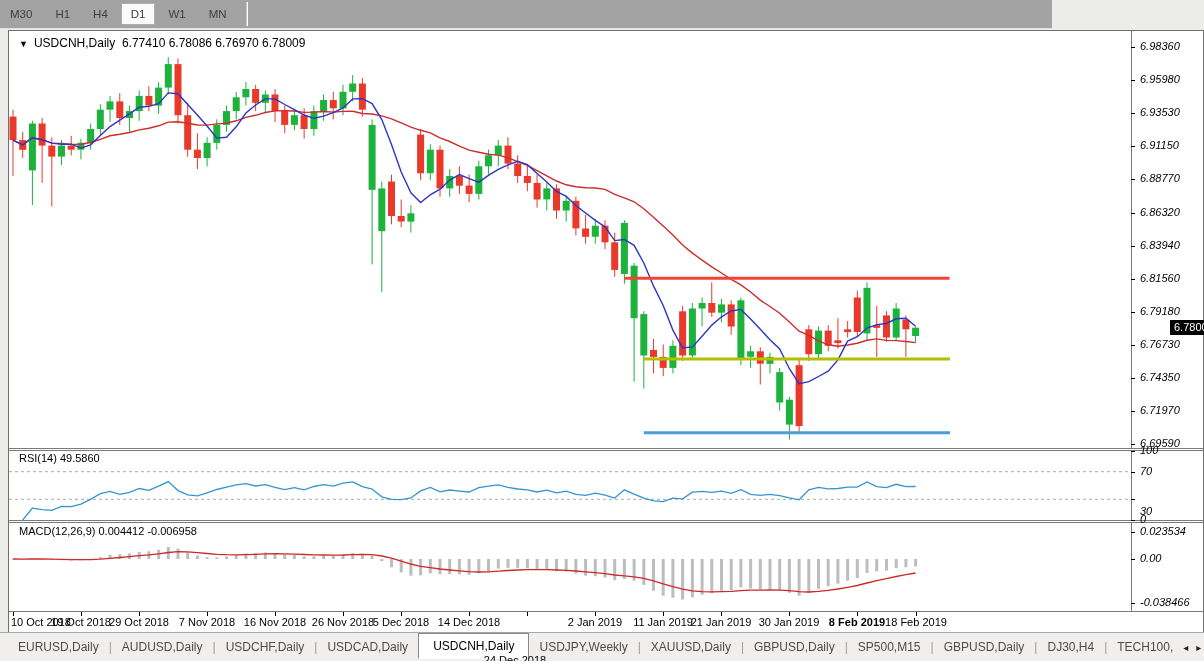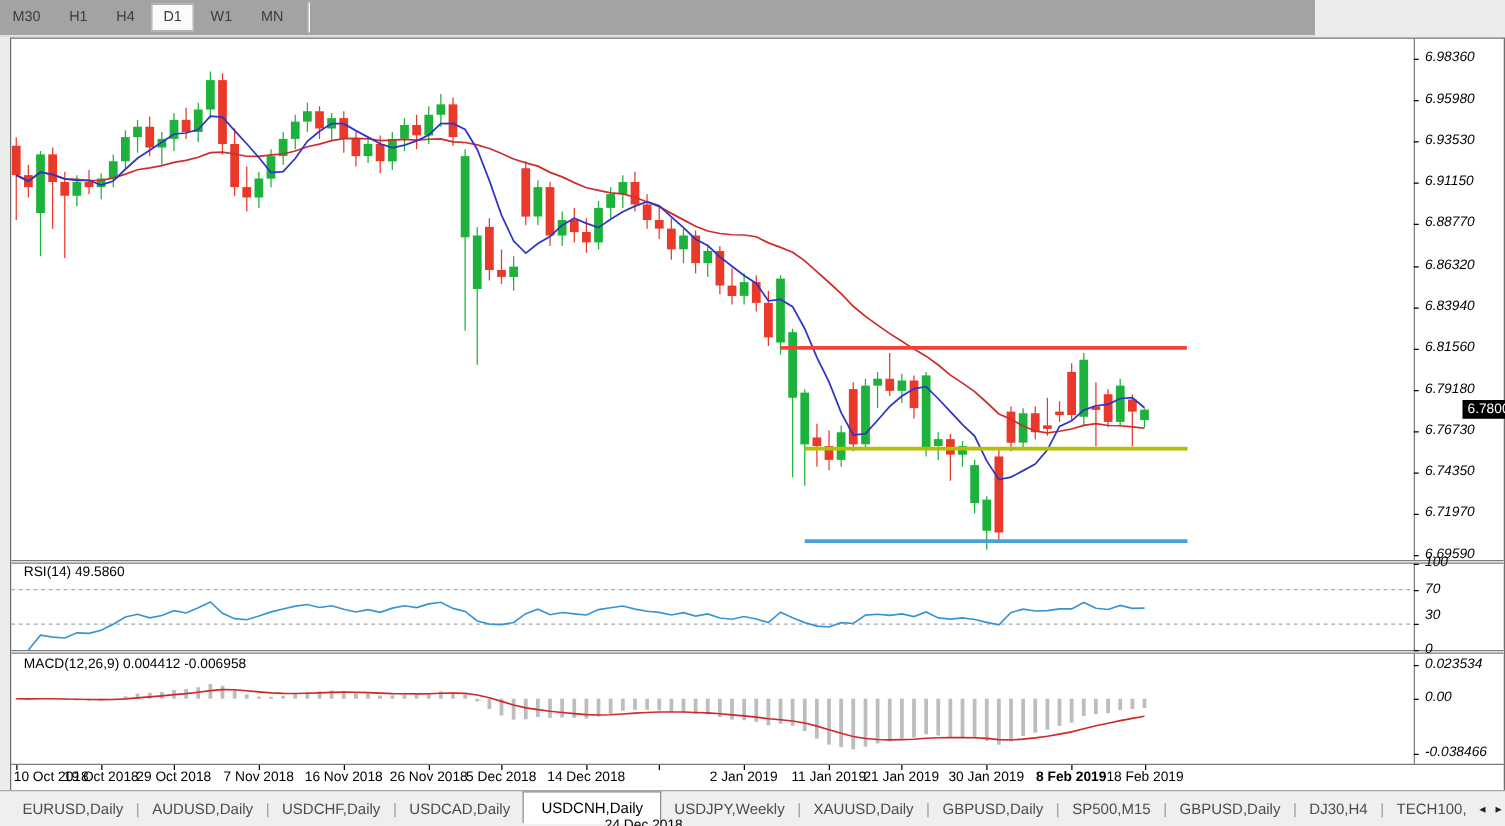--- a/index.html
+++ b/index.html
@@ -70,20 +70,21 @@
     <button class="tf">M30</button>
     <button class="tf">H1</button>
     <button class="tf">H4</button>
     <button class="tf active">D1</button>
     <button class="tf">W1</button>
     <button class="tf">MN</button>
     <div class="vsep"></div>
   </div>
 
 <div class="win">
+  <div class="chart-title"><span class="tri">▼</span><span>USDCNH,Daily</span><span>  </span><span>6.77410 6.78086 6.76970 6.78009</span></div>
 
   <svg id="main-svg" class="pane" style="top:0" width="1122" height="417">
       <g>
         <line x1="4" y1="78.7" x2="4" y2="145.0" stroke="#e8392b" stroke-width="1"></line>
         <rect x="0.5" y="85.6" width="7" height="23.5" fill="#e8392b"></rect>
         <line x1="13.705" y1="100.8" x2="13.705" y2="127.0" stroke="#e8392b" stroke-width="1"></line>
         <rect x="10.2" y="109.1" width="7" height="9.7" fill="#e8392b"></rect>
         <line x1="23.41" y1="89.8" x2="23.41" y2="174.0" stroke="#1db23c" stroke-width="1"></line>
         <rect x="19.9" y="92.5" width="7" height="46.9" fill="#1db23c"></rect>
         <line x1="33.115" y1="87.0" x2="33.115" y2="151.9" stroke="#e8392b" stroke-width="1"></line>
@@ -418,21 +419,21 @@
       <div class="plabel" style="top: 340px;">6.74350</div>
       <div class="ptick" style="top: 380px;"></div>
       <div class="plabel" style="top: 373px;">6.71970</div>
       <div class="ptick" style="top: 413px;"></div>
       <div class="plabel" style="top: 406px;">6.69590</div>
       <div class="ptick" style="top: 420px;"></div>
       <div class="plabel" style="top: 413px;">100</div>
       <div class="ptick" style="top: 441px;"></div>
       <div class="plabel" style="top: 434px;">70</div>
       <div class="ptick" style="top: 468px;"></div>
-      <div class="plabel" style="top: 455px;">30</div>
+      <div class="plabel" style="top: 474px;">30</div>
       <div class="ptick" style="top: 489px;"></div>
       <div class="plabel" style="top: 482px;">0</div>
       <div class="ptick" style="top: 501px;"></div>
       <div class="plabel" style="top: 494px; text-align: center;">0.023534</div>
       <div class="ptick" style="top: 528px;"></div>
       <div class="plabel" style="top: 521px;">0.00</div>
       <div class="ptick" style="top: 572px;"></div>
       <div class="plabel" style="top: 565px;">-0.038466</div>
     </div>
   <div class="price-tag" id="price-tag" style="top: 289px;">6.78009</div>

